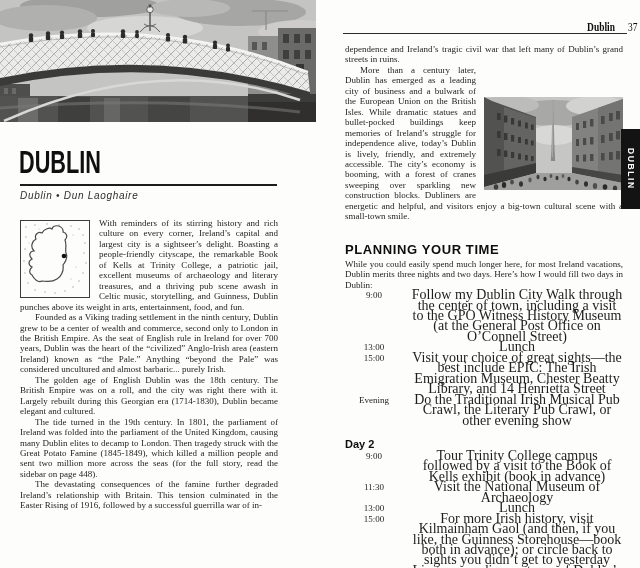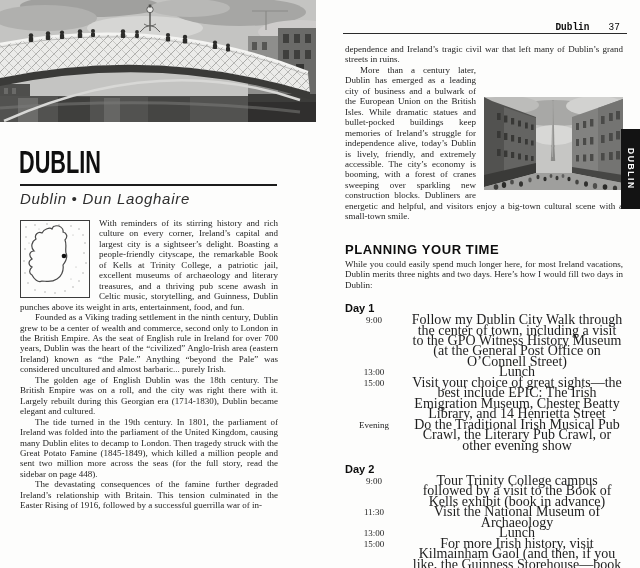--- a/index.html
+++ b/index.html
@@ -6,29 +6,29 @@
   .canvas{position:relative;width:640px;height:568px;background:#fdfdfc;overflow:hidden;
           font-family:"Liberation Serif",serif;color:#1d1d1d;}
   
   .photo-bridge{position:absolute;left:0;top:0;width:316px;height:122px;}
   .photo-bridge svg{display:block;width:100%;height:100%;}
   .title{position:absolute;left:19px;top:147px;margin:0;font-family:"Liberation Sans",sans-serif;
          font-weight:bold;font-size:31px;line-height:31px;color:#0f0f0f;letter-spacing:0;
          transform:scaleX(.7);transform-origin:0 0;white-space:nowrap;}
   .title-rule{position:absolute;left:20px;top:184px;width:257px;height:2px;background:#1c1c1c;}
   .subtitle{position:absolute;left:20px;top:190px;font-family:"Liberation Sans",sans-serif;
-            font-style:italic;font-size:15px;letter-spacing:.7px;color:#2e2e2e;}
+            font-style:italic;font-size:10px;letter-spacing:.7px;color:#2e2e2e;}
   .col-left{position:absolute;left:20px;top:218px;width:258px;}
   .map-box{float:left;width:68px;height:76px;border:1.2px solid #3c3c3c;margin:2px 9px 3px 0;background:#fdfdfc;}
   .map-box svg{display:block;width:100%;height:100%;}
   p.body{margin:0;font-size:9px;line-height:10.45px;text-align:justify;text-indent:15px;}
   p.body.noindent{text-indent:0;}
   
-  .pg-head{position:absolute;left:342px;top:17px;width:278px;text-align:right;
-           font-family:Liberation Mono, monospace;color:#0d0d0d;white-space:nowrap;}
+  .pg-head{position:absolute;left:359px;top:17px;width:278px;text-align:right;
+           font-family:Liberation Serif, serif;color:#0d0d0d;white-space:nowrap;}
   .pg-chapter{display:inline-block;font-weight:bold;font-size:11.5px;transform:scaleX(.82);transform-origin:100% 50%;}
   .pg-num{display:inline-block;font-weight:normal;font-size:11.5px;margin-left:7px;transform:scaleX(.82);transform-origin:100% 50%;}
   .head-rule{position:absolute;left:343px;top:33px;width:284px;height:1.2px;background:#2a2a2a;}
   .col-right{position:absolute;left:345px;top:44px;width:278px;}
   .photo-street{float:right;width:139px;height:93px;margin:32px 0 6px 8px;}
   .photo-street svg{display:block;width:100%;height:100%;}
   .plan-head{margin:20px 0 2px;font-family:"Liberation Sans",sans-serif;font-weight:bold;
              font-size:13px;letter-spacing:.6px;color:#0d0d0d;}
   .day-head{margin:12px 0 1px;font-family:"Liberation Sans",sans-serif;font-weight:bold;
             font-size:11px;color:#0d0d0d;}
@@ -275,21 +275,20 @@
               <ellipse cx="121" cy="90" rx="2.3" ry="2.8" fill="#2a2a28"></ellipse>
           <ellipse cx="12" cy="90" rx="2.3" ry="2.8" fill="#3e3e3c"></ellipse>
               <ellipse cx="131" cy="91" rx="2.2" ry="2.6" fill="#383836"></ellipse>
         </g>
       </svg>
         </span><span>More than a century later, Dublin has emerged as a leading city of business and a bulwark of the European Union on the British Isles. While dramatic statues and bullet-pocked buildings keep memories of Ireland’s struggle for independence alive, today’s Dublin is lively, friendly, and extremely accessible. The city’s economy is booming, with a forest of cranes sweeping over sparkling new construction blocks. Dubliners are energetic and helpful, and visitors enjoy a big-town cultural scene with a small-town smile.</span></p>
 
     <h2 class="plan-head">PLANNING YOUR TIME</h2>
     <p class="body noindent">While you could easily spend much longer here, for most Ireland vacations, Dublin merits three nights and two days. Here’s how I would fill two days in Dublin:</p>
 
-    <h3 class="day-head">Day 1</h3>
     <div class="sched">
       <div class="srow">
         <div class="stime">9:00</div>
         <div class="sdesc">Follow my Dublin City Walk through the center of town, including a visit to the GPO Witness History Museum (at the General Post Office on O’Connell Street)</div>
       </div>
       <div class="srow">
         <div class="stime">13:00</div>
         <div class="sdesc">Lunch</div>
       </div>
       <div class="srow">

